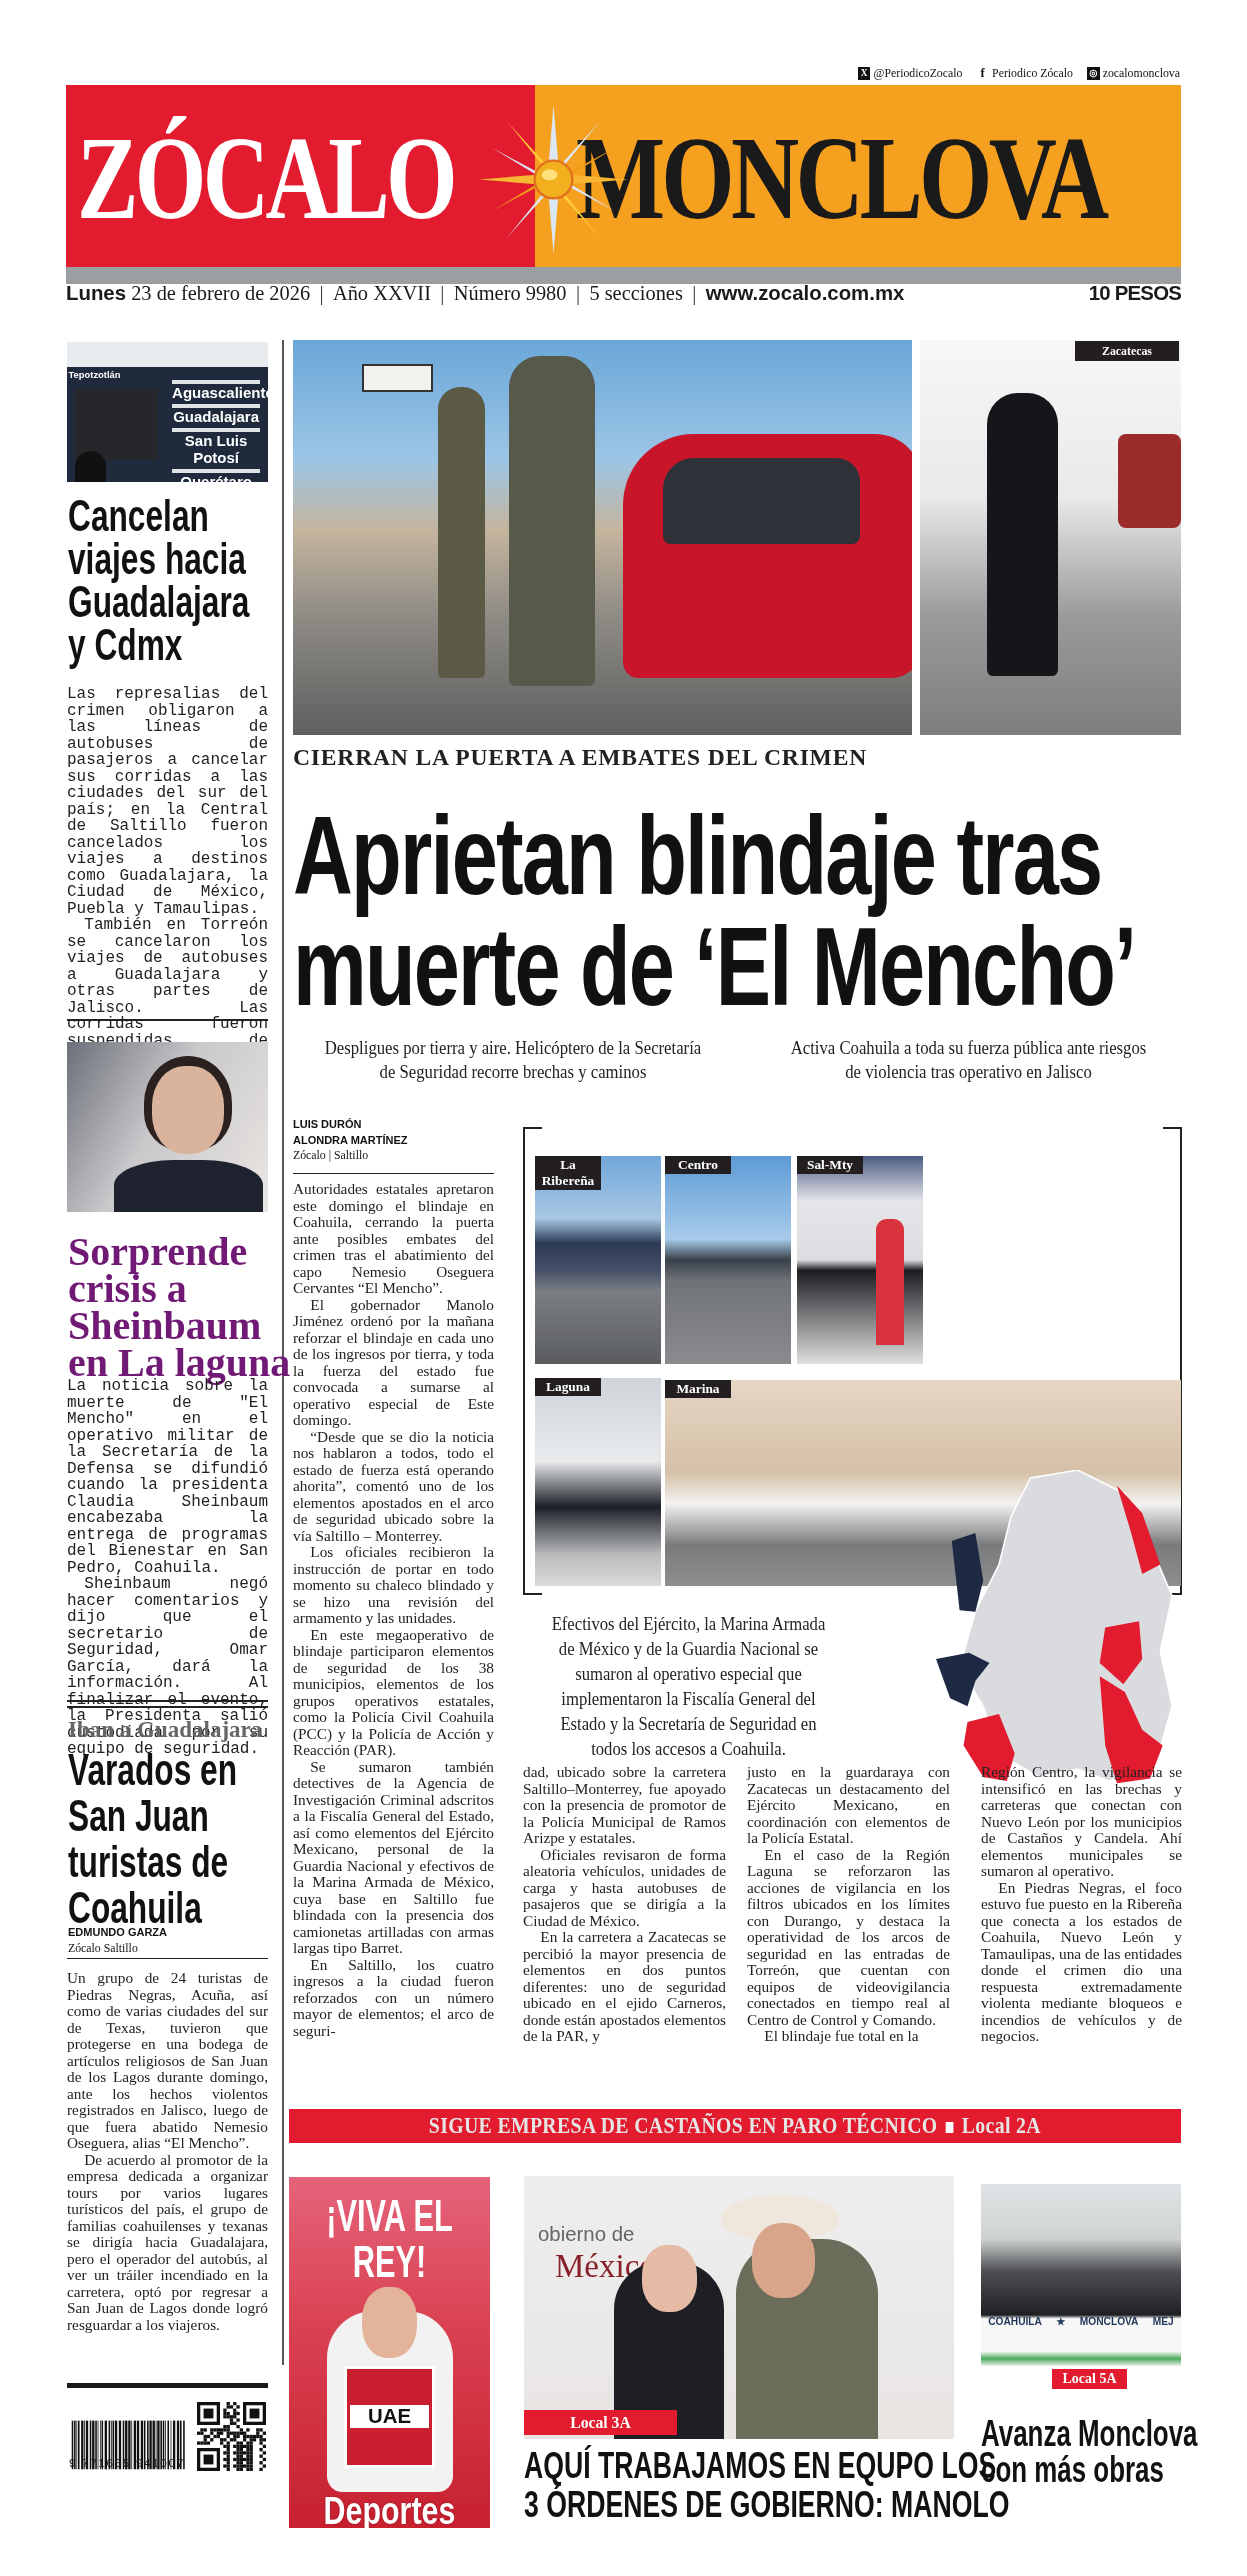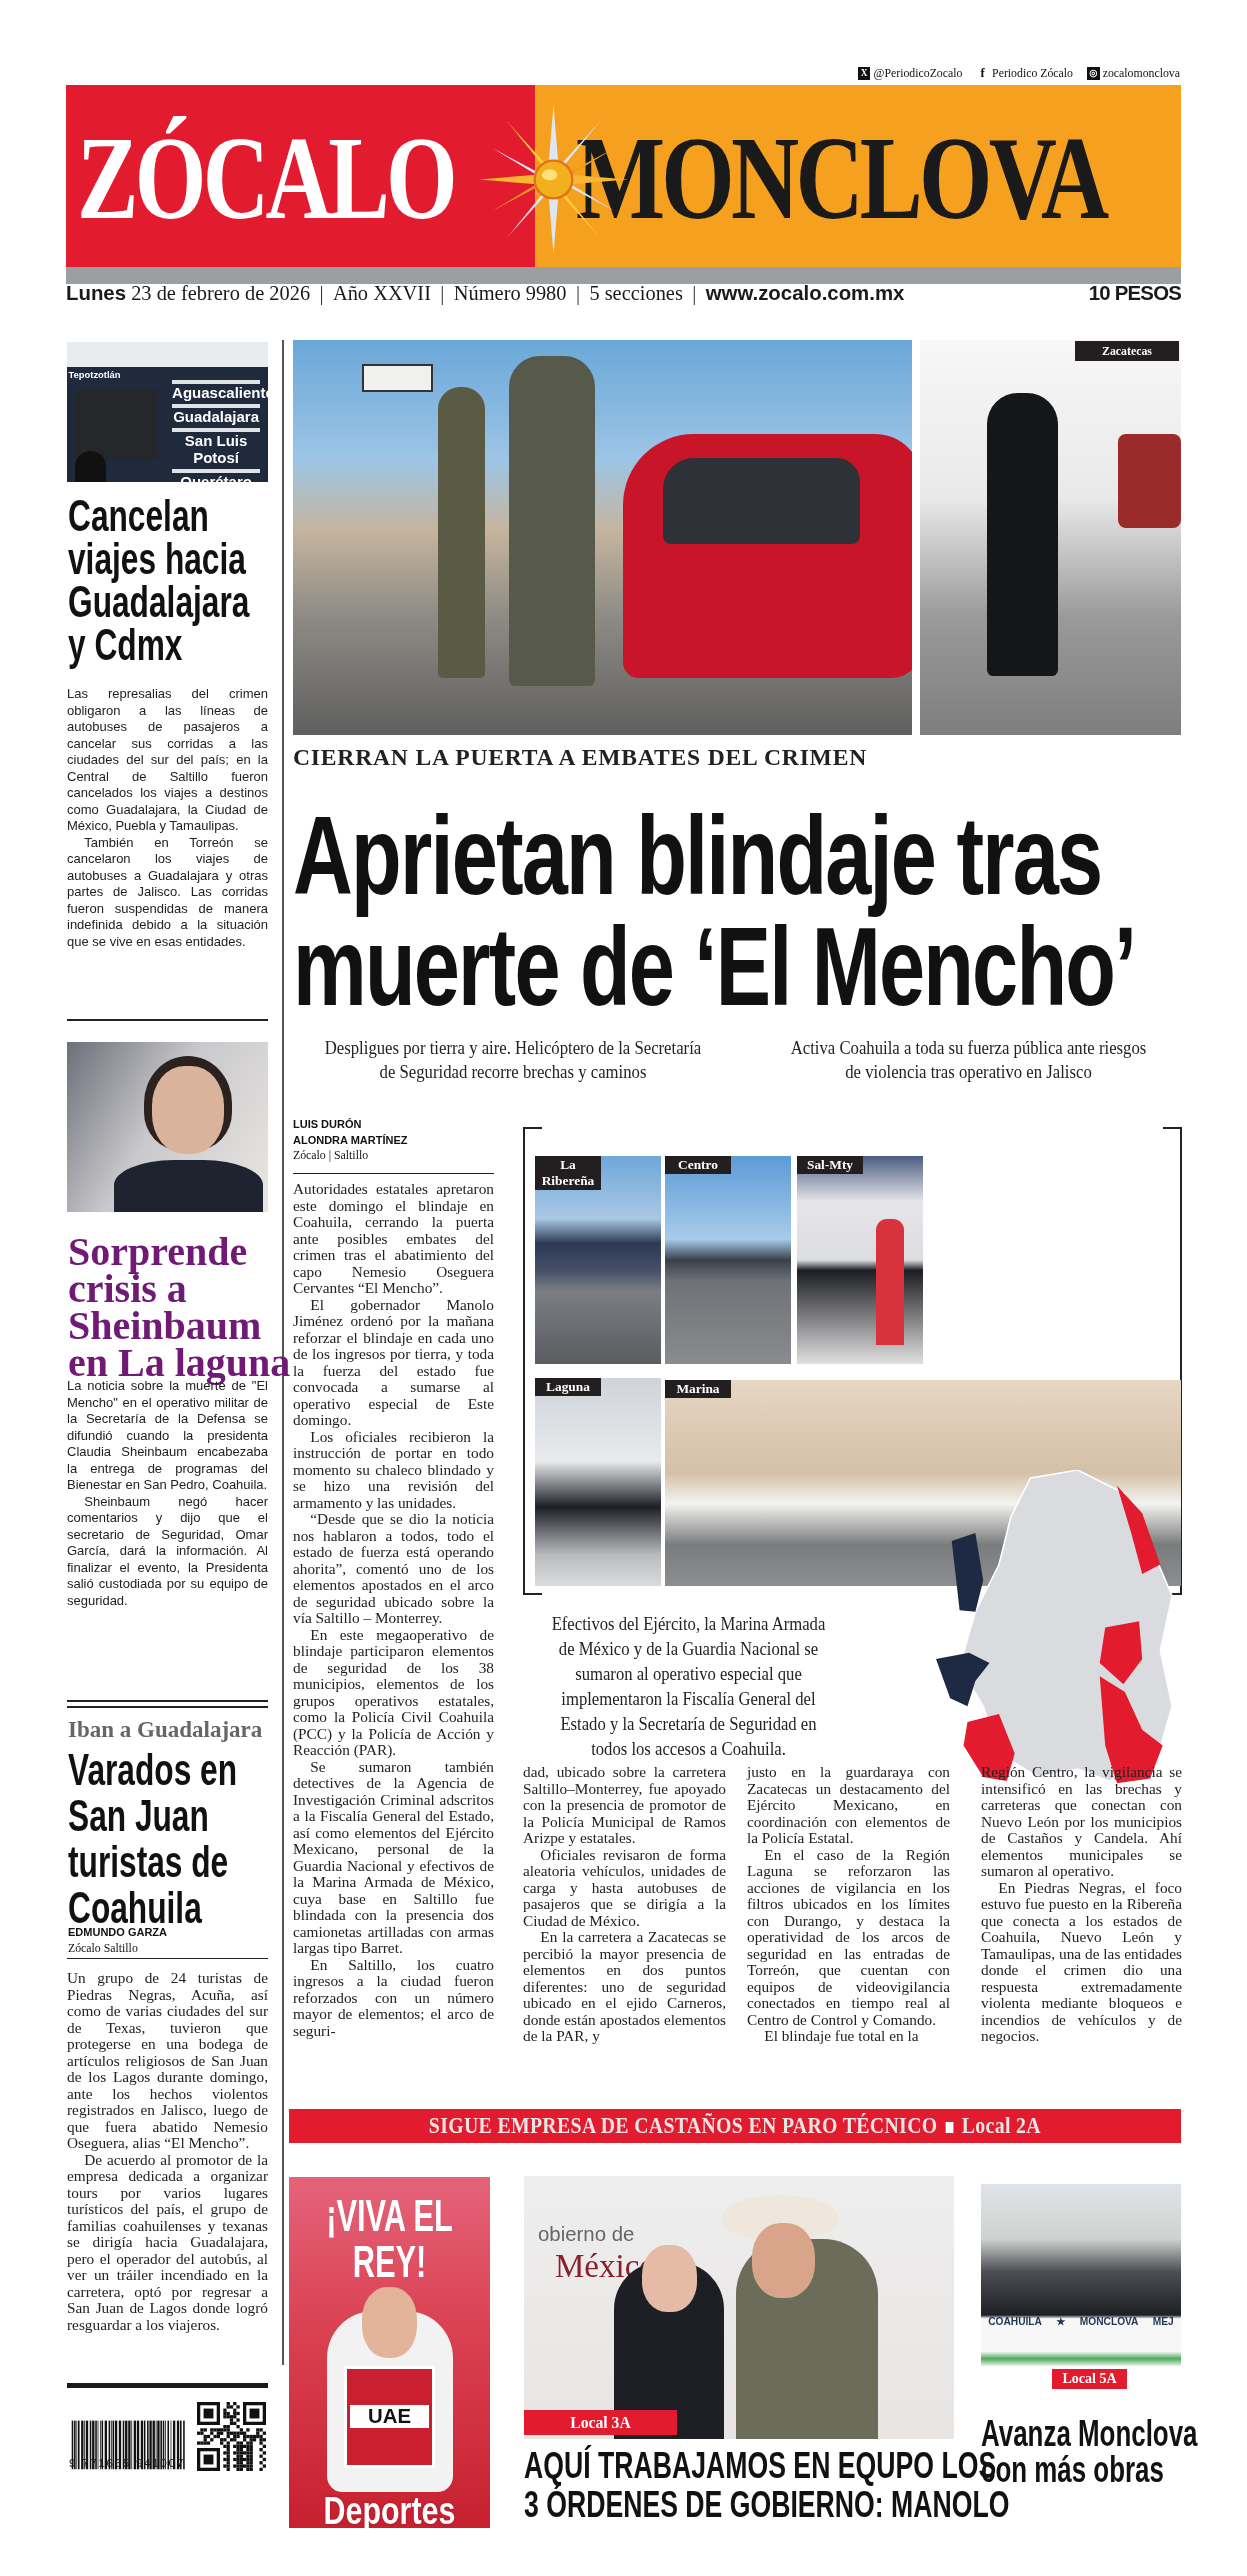--- a/index.html
+++ b/index.html
@@ -29,21 +29,21 @@
   .vrule { position: absolute; left: 282px; top: 340px; width: 1.6px; height: 2025px; background: #555; }
   .photo { position: absolute; overflow: hidden; }
   .ph-bus { left: 67px; top: 342px; width: 201px; height: 140px; background: linear-gradient(#e8ecef 0 18%, #1f2a3d 18% 100%); }
   .ph-bus .board { position: absolute; right: 7.9px; top: 38px; width: 88px; display: flex; flex-direction: column; gap: 3.1px; }
   .ph-bus .board span { background: #1f2a3d; color: #fff; font-size: 15px; font-weight: bold; font-family: "Liberation Sans", sans-serif; text-align: center; border-top: 4.7px solid #dfe3e6; }
   .ph-bus .tepo { position: absolute; left: 1.6px; top: 27px; color: #fff; font-size: 9.4px; font-weight: bold; font-family: "Liberation Sans", sans-serif; }
   .ph-bus .screen { position: absolute; left: 7.9px; top: 47px; width: 83px; height: 71px; background: #26272b; }
   .ph-bus .person { position: absolute; left: 7.9px; top: 109px; width: 31px; height: 31px; border-radius: 50% 50% 0 0; background: #111; }
 
   .lh { font-family: "Liberation Sans", sans-serif; font-weight: bold; color: #111; line-height: 0.98; transform: scaleX(0.72); transform-origin: left top; white-space: nowrap; }
-  .lbody { font-family: Liberation Sans, sans-serif; font-size: 13px; line-height: 16.5px; color: #222; text-align: justify; }
+  .lbody { font-family: Liberation Mono, monospace; font-size: 16px; line-height: 16.5px; color: #222; text-align: justify; }
   .lbody p { text-indent: 0; }
   .lbody p + p { text-indent: 17.3px; }
   .sbody { font-family: "Liberation Serif", serif; font-size: 15.3px; line-height: 16.5px; color: #222; text-align: justify; hyphens: auto; }
   .sbody p + p { text-indent: 17.3px; }
 
   .ph-shein { left: 67px; top: 1042px; width: 201px; height: 170px; background: linear-gradient(120deg, #6b6f78 0%, #c9c8cb 45%, #eae6e2 100%); }
   .ph-shein .face { position: absolute; left: 85px; top: 23.6px; width: 72px; height: 88px; border-radius: 45%; background: #d9b39c; }
   .ph-shein .hair { position: absolute; left: 77px; top: 14px; width: 88px; height: 94px; border-radius: 50% 50% 40% 40%; background: #2b2220; }
   .ph-shein .body { position: absolute; left: 47px; top: 118px; width: 149px; height: 63px; border-radius: 40% 40% 0 0; background: #1f2330; }
 
@@ -464,22 +464,22 @@
 <div class="abs byline" style="left:293px;top:1117px;">
   <div>LUIS DURÓN</div>
   <div>ALONDRA MARTÍNEZ</div>
   <div class="place">Zócalo | Saltillo</div>
 </div>
 <div class="rule-thin" style="left:293px;top:1173px;width:201px;height:1.2px;"></div>
 
 <div class="abs sbody" style="left:293px;top:1181px;width:201px;">
   <p>Autoridades estatales apretaron este domingo el blindaje en Coahuila, cerrando la puerta ante posibles embates del crimen tras el abatimiento del capo Nemesio Oseguera Cervantes “El Mencho”.</p>
   <p>El gobernador Manolo Jiménez ordenó por la mañana reforzar el blindaje en cada uno de los ingresos por tierra, y toda la fuerza del estado fue convocada a sumarse al operativo especial de Este domingo.</p>
+  <p>“Desde que se dio la noticia nos hablaron a todos, todo el estado de fuerza está operando ahorita”, comentó uno de los elementos apostados en el arco de seguridad ubicado sobre la vía Saltillo – Monterrey.</p>
   <p>Los oficiales recibieron la instrucción de portar en todo momento su chaleco blindado y se hizo una revisión del armamento y las unidades.</p>
-  <p>“Desde que se dio la noticia nos hablaron a todos, todo el estado de fuerza está operando ahorita”, comentó uno de los elementos apostados en el arco de seguridad ubicado sobre la vía Saltillo – Monterrey.</p>
   <p>En este megaoperativo de blindaje participaron elementos de seguridad de los 38 municipios, elementos de los grupos operativos estatales, como la Policía Civil Coahuila (PCC) y la Policía de Acción y Reacción (PAR).</p>
   <p>Se sumaron también detectives de la Agencia de Investigación Criminal adscritos a la Fiscalía General del Estado, así como elementos del Ejército Mexicano, personal de la Guardia Nacional y efectivos de la Marina Armada de México, cuya base en Saltillo fue blindada con la presencia dos camionetas artilladas con armas largas tipo Barret.</p>
   <p>En Saltillo, los cuatro ingresos a la ciudad fueron reforzados con un número mayor de elementos; el arco de seguri-</p>
 </div>
 
 <div class="abs gridbox">
   <div class="gbr" style="left:0;top:0;width:2.4px;height:468px;"></div>
   <div class="gbr" style="left:0;top:0;width:19px;height:2.4px;"></div>
   <div class="gbr" style="right:0;top:0;width:19px;height:2.4px;"></div>
   <div class="gbr" style="right:0;top:0;width:2.4px;height:468px;"></div>

